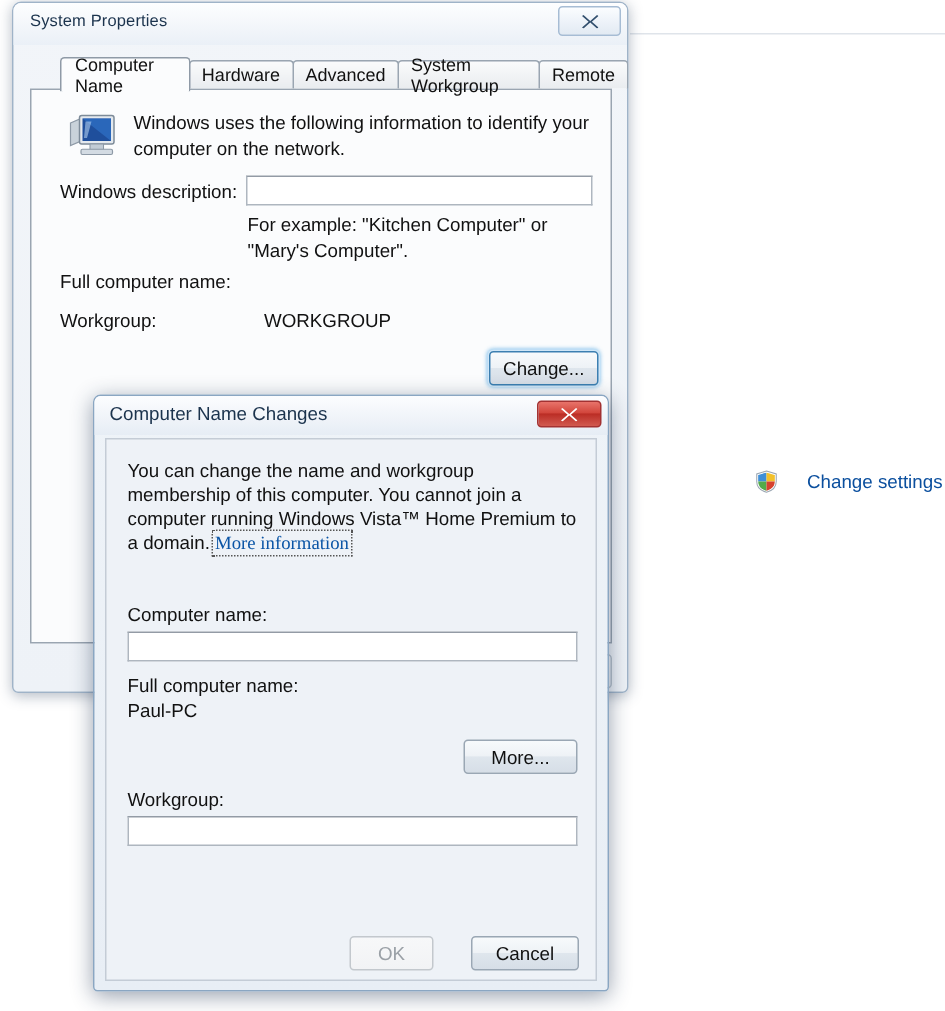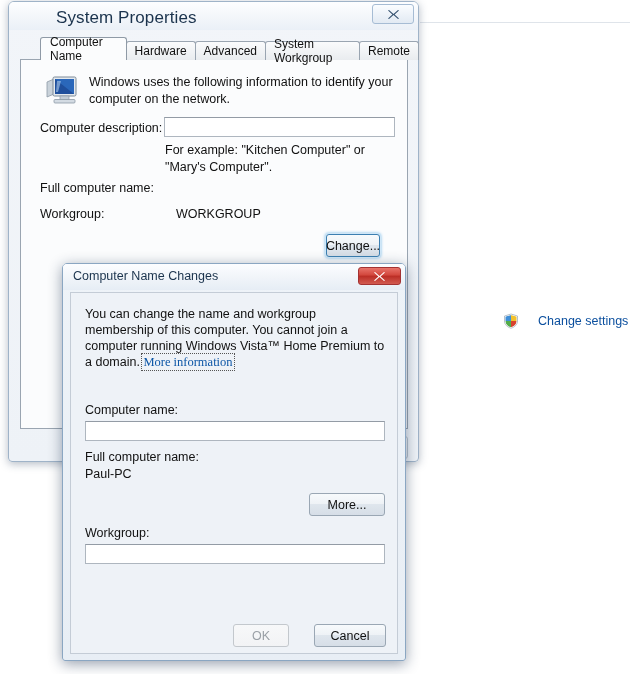--- a/index.html
+++ b/index.html
@@ -71,24 +71,23 @@
     width: 100%;
     height: 28px;
     background: linear-gradient(to bottom, #fdfeff 0%, #f3f6fa 55%, #eaf0f7 100%);
     border-radius: 5px 5px 0 0;
     box-sizing: border-box;
   }
   .sysprops-title {
     position: absolute;
     left: 11px;
     top: 6px;
-    font-size: 17px;
+    font-size: 11px;
     color: #1b334d;
     letter-spacing: .1px;
-    margin-left: 36px;
   }
   .sysprops-close {
     position: absolute;
     right: 4px;
     top: 2px;
     width: 42px;
     height: 20px;
     border: 1px solid #a6bcd4;
     border-radius: 3px;
     background: linear-gradient(to bottom, #fbfdff 0%, #eef3f9 50%, #e2eaf3 100%);
@@ -101,21 +100,21 @@
     box-sizing: border-box;
   }
 
   
   .tabstrip {
     position: absolute;
     left: 11px;
     top: 36px;
     height: 22px;
     display: flex;
-    align-items: flex-end;
+    align-items: center;
     z-index: 3;
     padding-left: 20px;
   }
   .tab {
     height: 19px;
     padding: 0 8px;
     display: flex;
     align-items: center;
     font-size: 12px;
     color: #111;
@@ -368,33 +367,33 @@
         <rect x="10" y="5" width="19" height="15" fill="#1f4f9c"></rect>
         <path d="M10 5 L29 5 L29 20 Z" fill="#2f6fc4" opacity="0.75"></path>
         <path d="M12 7 L16 7 L13 18 L11 18 Z" fill="#bcd8f5" opacity="0.55"></path>
         <rect x="15" y="22" width="9" height="4" fill="#c2ccd6" stroke="#8d99a6" stroke-width="0.7"></rect>
         <rect x="9" y="25.5" width="21" height="3.5" rx="1" fill="#d3dbe3" stroke="#8d99a6" stroke-width="0.8"></rect>
       </svg>
     </span>
 
     <div class="intro-text">Windows uses the following information to identify your computer on the network.</div>
 
-    <span class="fld-label" style="left:19px; top:61px;">Computer description:</span>
+    <span class="fld-label" style="left:19px; top:61px;">Windows description:</span>
     <input class="textbox" style="left: 143px; top: 57px; width: 231px; height: 20px; padding: 0px 3px; font-size: 12.5px; font-family: &quot;Liberation Sans&quot;, sans-serif;" type="text" value="">
 
     <div class="hint-text" style="left:144px; top:82px; width:225px;">For example: "Kitchen Computer" or "Mary's Computer".</div>
 
     <span class="fld-label" style="left:19px; top:121px;">Full computer name:</span>
     <span class="value-text" style="left:143px; top:121px;"></span>
 
     <span class="fld-label" style="left:19px; top:147px;">Workgroup:</span>
     <span class="value-text" style="left:143px; top:147px;margin-left:12px;">WORKGROUP</span>
 
 
-    <div class="btn focused" style="left:305px; top:174px; width:54px;">
+    <div class="btn focused" style="left:305px; top:174px; width:73px;">
       <span>Change...</span>
     </div>
   </div>
 
   <div class="sysprops-bottom-btn" style="left:240px; top:434px; width:52px;"></div>
   <div class="sysprops-bottom-btn" style="left:296px; top:434px; width:52px;"></div>
   <div class="sysprops-bottom-btn" style="left:352px; top:434px; width:47px;"></div>
 </div>
 
 <div class="cnc-window">

